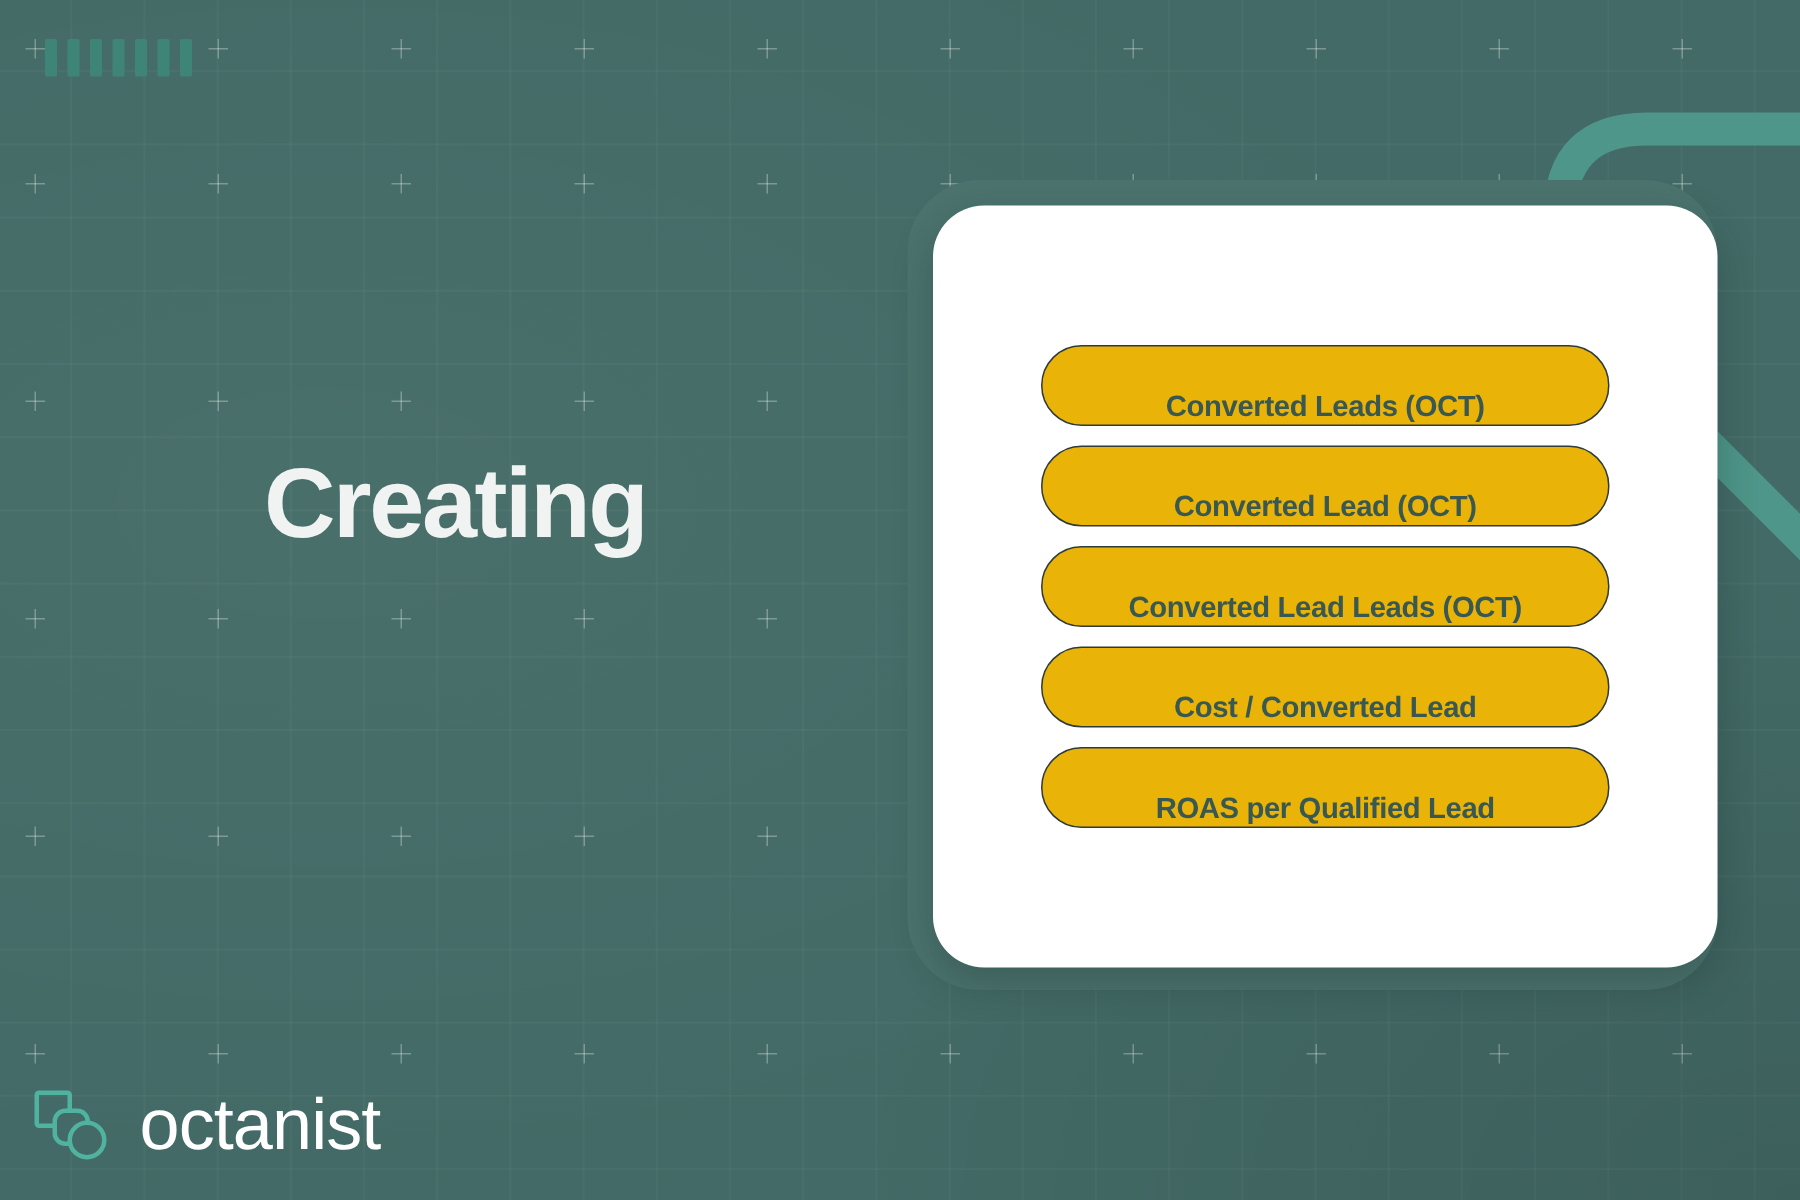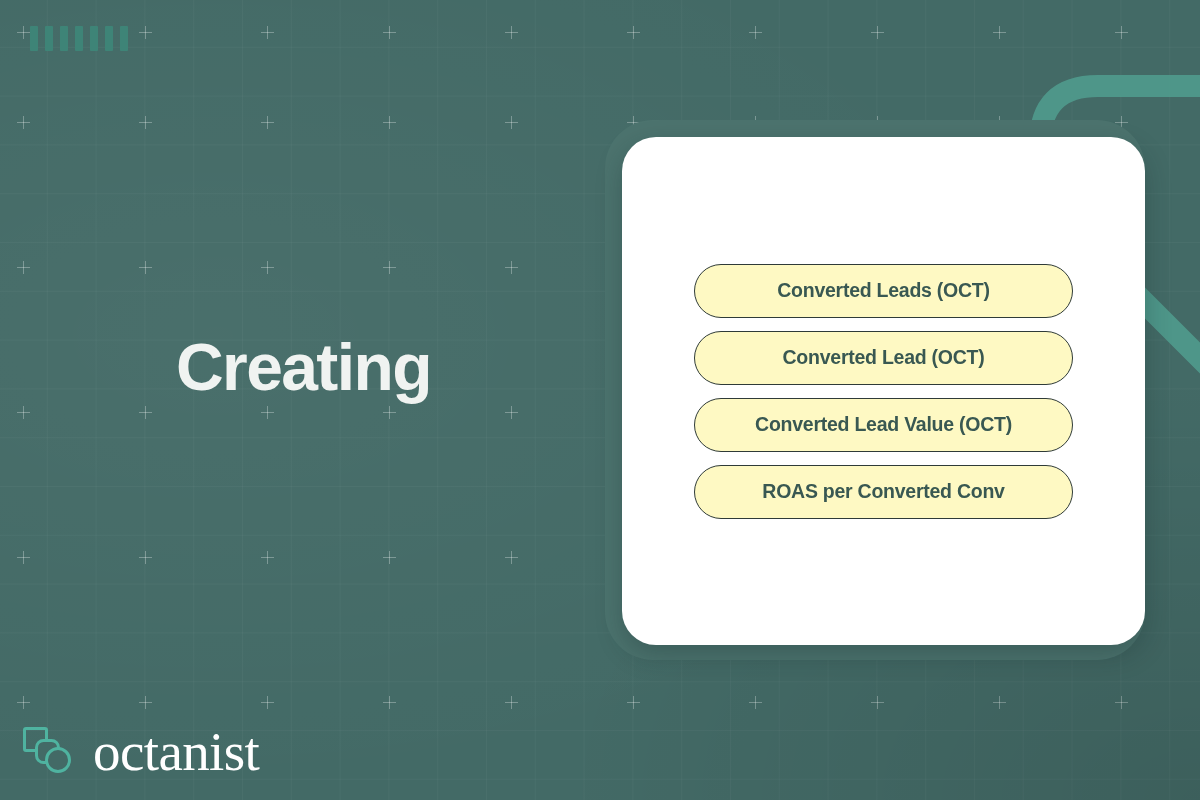--- a/index.html
+++ b/index.html
@@ -102,23 +102,23 @@
     align-items: center;
     gap: 13px;
     padding: 18px 0;
     box-sizing: border-box;
   }
   .pill {
     width: 379px;
     height: 54px;
     border: 1.4px solid #2F3B38;
     border-radius: 999px;
-    background: #fef9c3;
-    display: flex;
-    align-items: center;
+    background: #eab308;
+    display: flex;
+    align-items: flex-end;
     justify-content: center;
     box-sizing: border-box;
   }
   .pill-label {
     color: #395852;
     font-size: 19.5px;
     font-weight: bold;
     letter-spacing: -0.25px;
     white-space: nowrap;
   }
@@ -127,45 +127,43 @@
   .headline {
     position: absolute;
     left: 176px;
     top: 296px;
     z-index: 5;
     color: #F0F3F1;
     font-size: 66px;
     font-weight: bold;
     line-height: 1.20;
     letter-spacing: -1.6px;
-    margin-top: 32px;
   }
   .headline .l1 { display: block; }
   .headline .l2 { display: block; }
 
   
   .logo {
     position: absolute;
     left: 20px;
     top: 722px;
     z-index: 5;
     display: flex;
     align-items: center;
     gap: 17px;
   }
   .logo-mark { width: 56px; height: 56px; display: block; }
   .logo-word {
     color: #FFFFFF;
-    font-size: 55px;
+    font-size: 48px;
     font-weight: normal;
     letter-spacing: -0.6px;
     line-height: 1;
     position: relative;
     top: 1px;
-    font-family: Liberation Serif, serif;
   }
 </style>
 </head>
 <body>
 
 <div id="slide">
 
   <div class="bg-grid"></div>
   <div class="plus-layer" id="plus-layer">
       <span class="plus" style="left: 17px; top: 116px;"></span>
@@ -253,24 +251,27 @@
 
   <div class="card-halo"></div>
   <div class="card" id="card">
       <div class="pill">
         <span class="pill-label">Converted Leads (OCT)</span>
       </div>
       <div class="pill">
         <span class="pill-label">Converted Lead (OCT)</span>
       </div>
       <div class="pill">
-        <span class="pill-label">Converted Lead Value (OCT)</span>
-      </div>
-      <div class="pill">
-        <span class="pill-label">ROAS per Converted Conv</span>
+        <span class="pill-label">Converted Lead Leads (OCT)</span>
+      </div>
+      <div class="pill">
+        <span class="pill-label">Cost / Converted Lead</span>
+      </div>
+      <div class="pill">
+        <span class="pill-label">ROAS per Qualified Lead</span>
       </div>
     </div>
 
   <div class="logo">
     <span class="logo-mark-wrap">
       <svg class="logo-mark" viewBox="0 0 56 56" aria-hidden="true">
         <rect x="4.5" y="6.5" width="22" height="22" rx="1.5" fill="none" stroke="#4FB3A0" stroke-width="3"></rect>
         <rect x="16.5" y="18.5" width="22" height="22" rx="7" fill="#436A66" stroke="#4FB3A0" stroke-width="3"></rect>
         <circle cx="38" cy="38" r="11.5" fill="#436A66" stroke="#4FB3A0" stroke-width="3"></circle>
       </svg>

